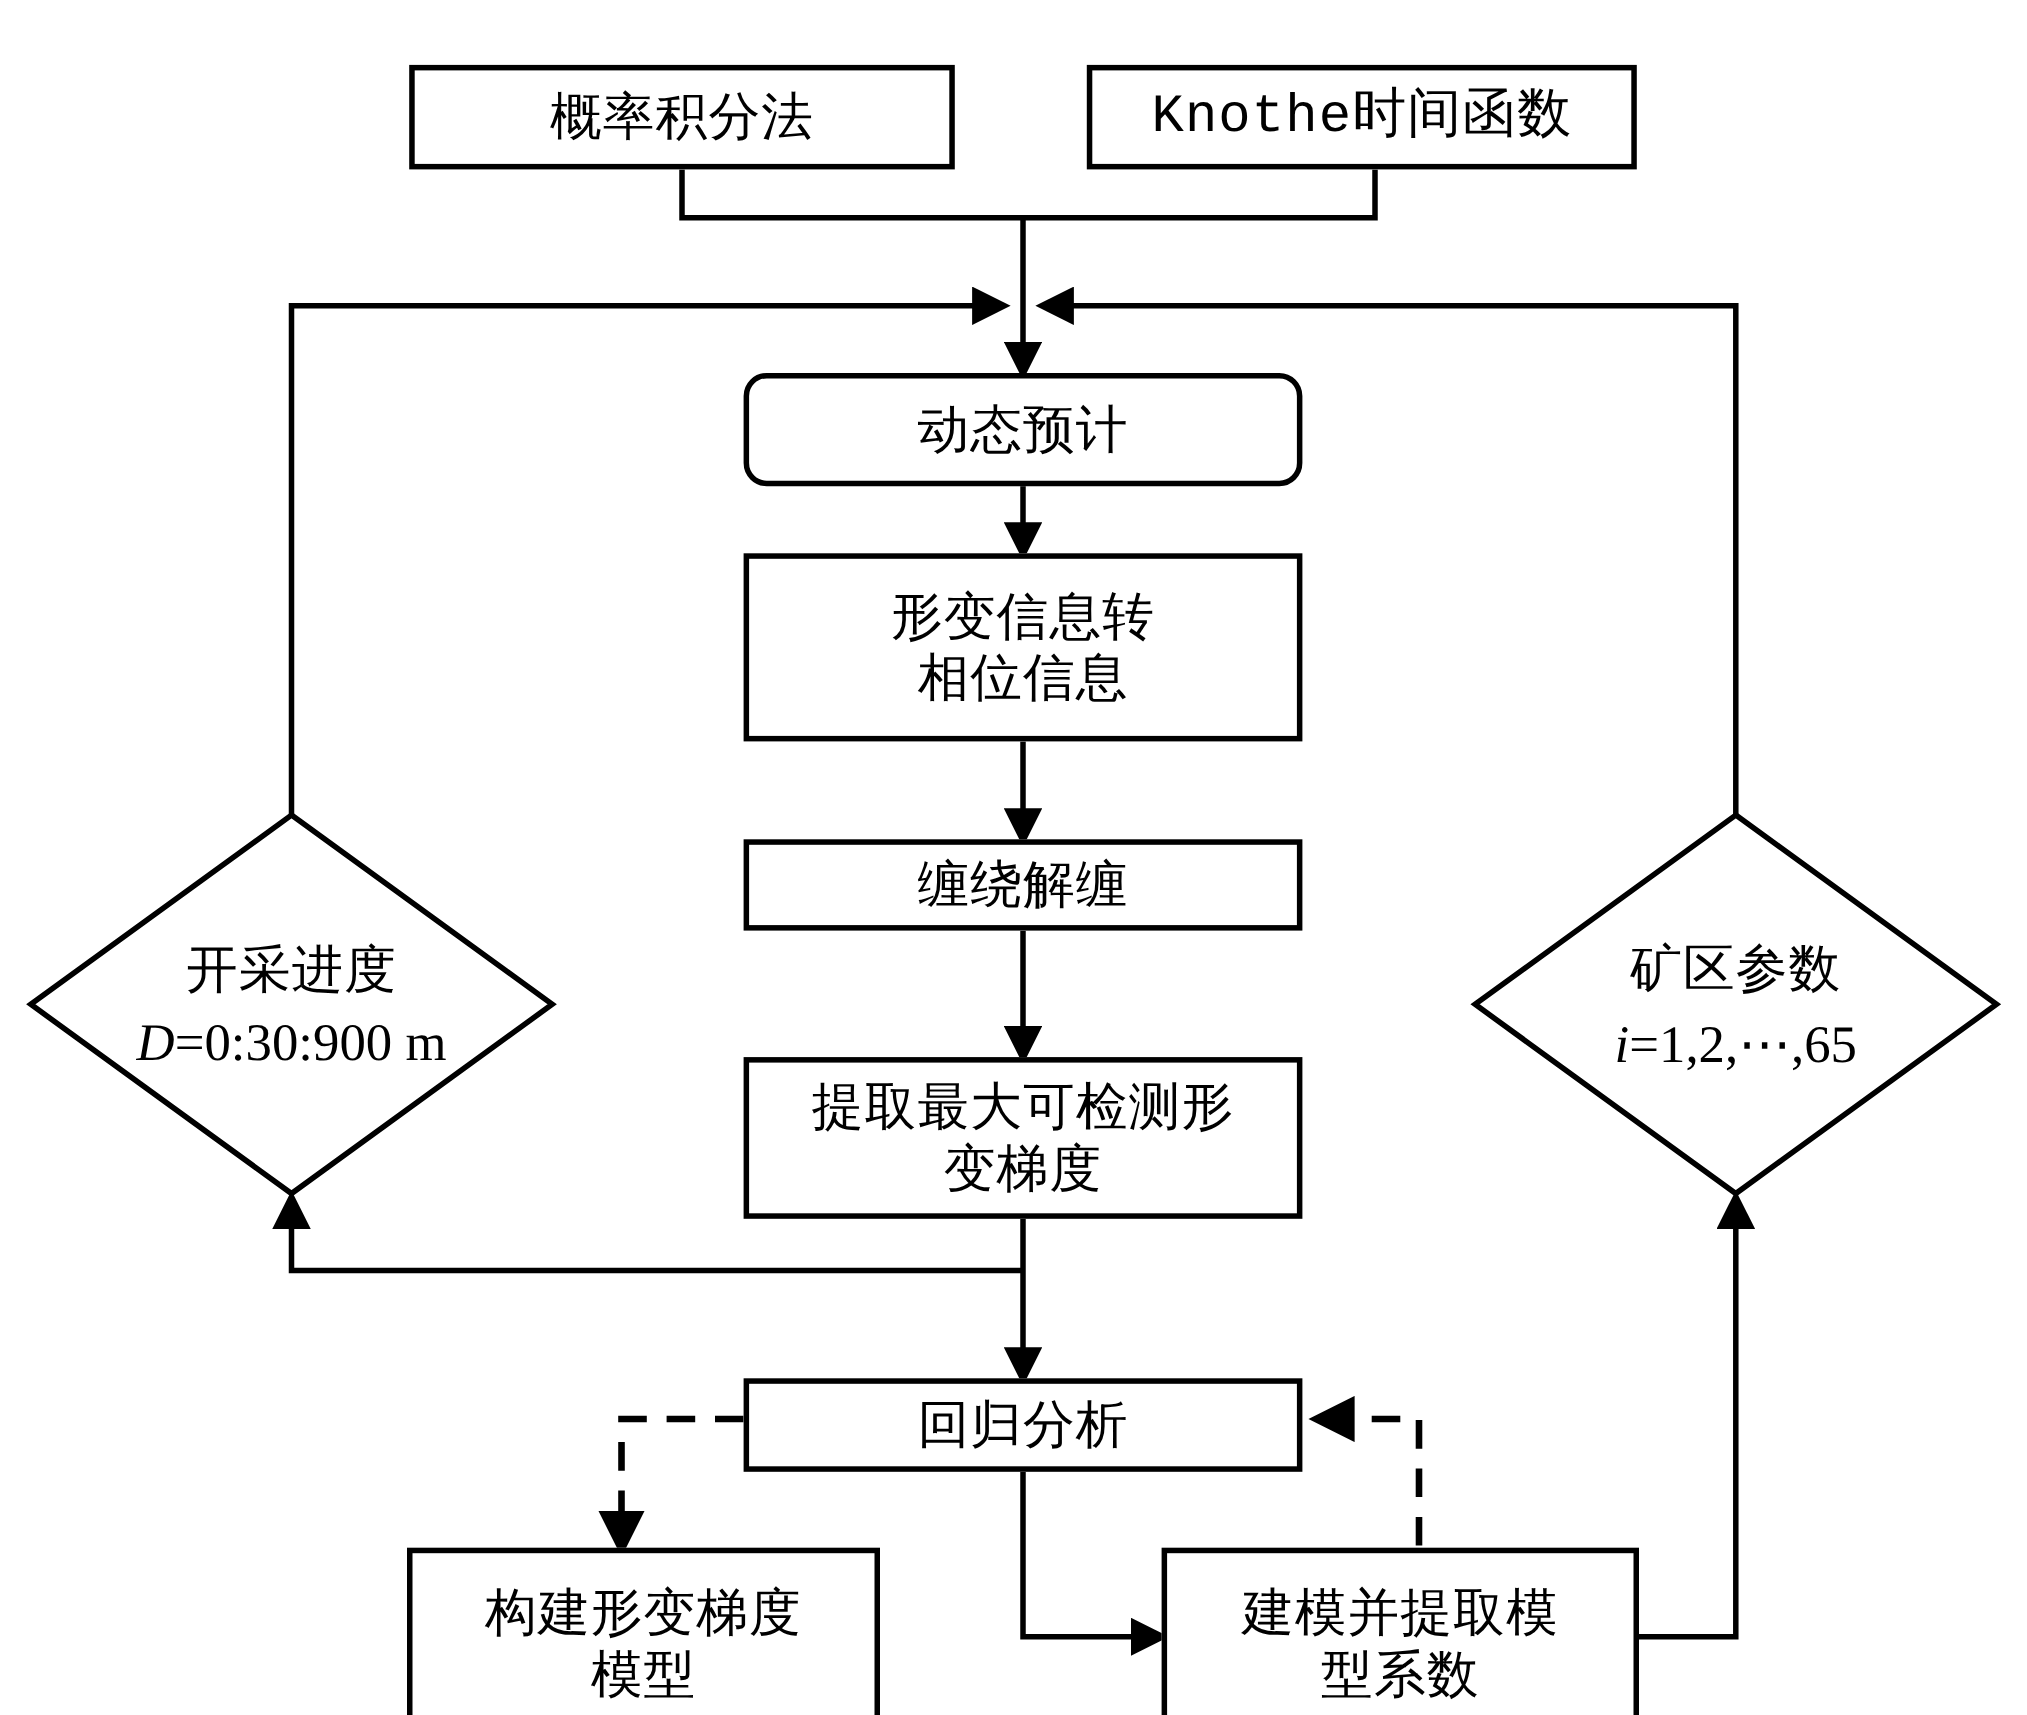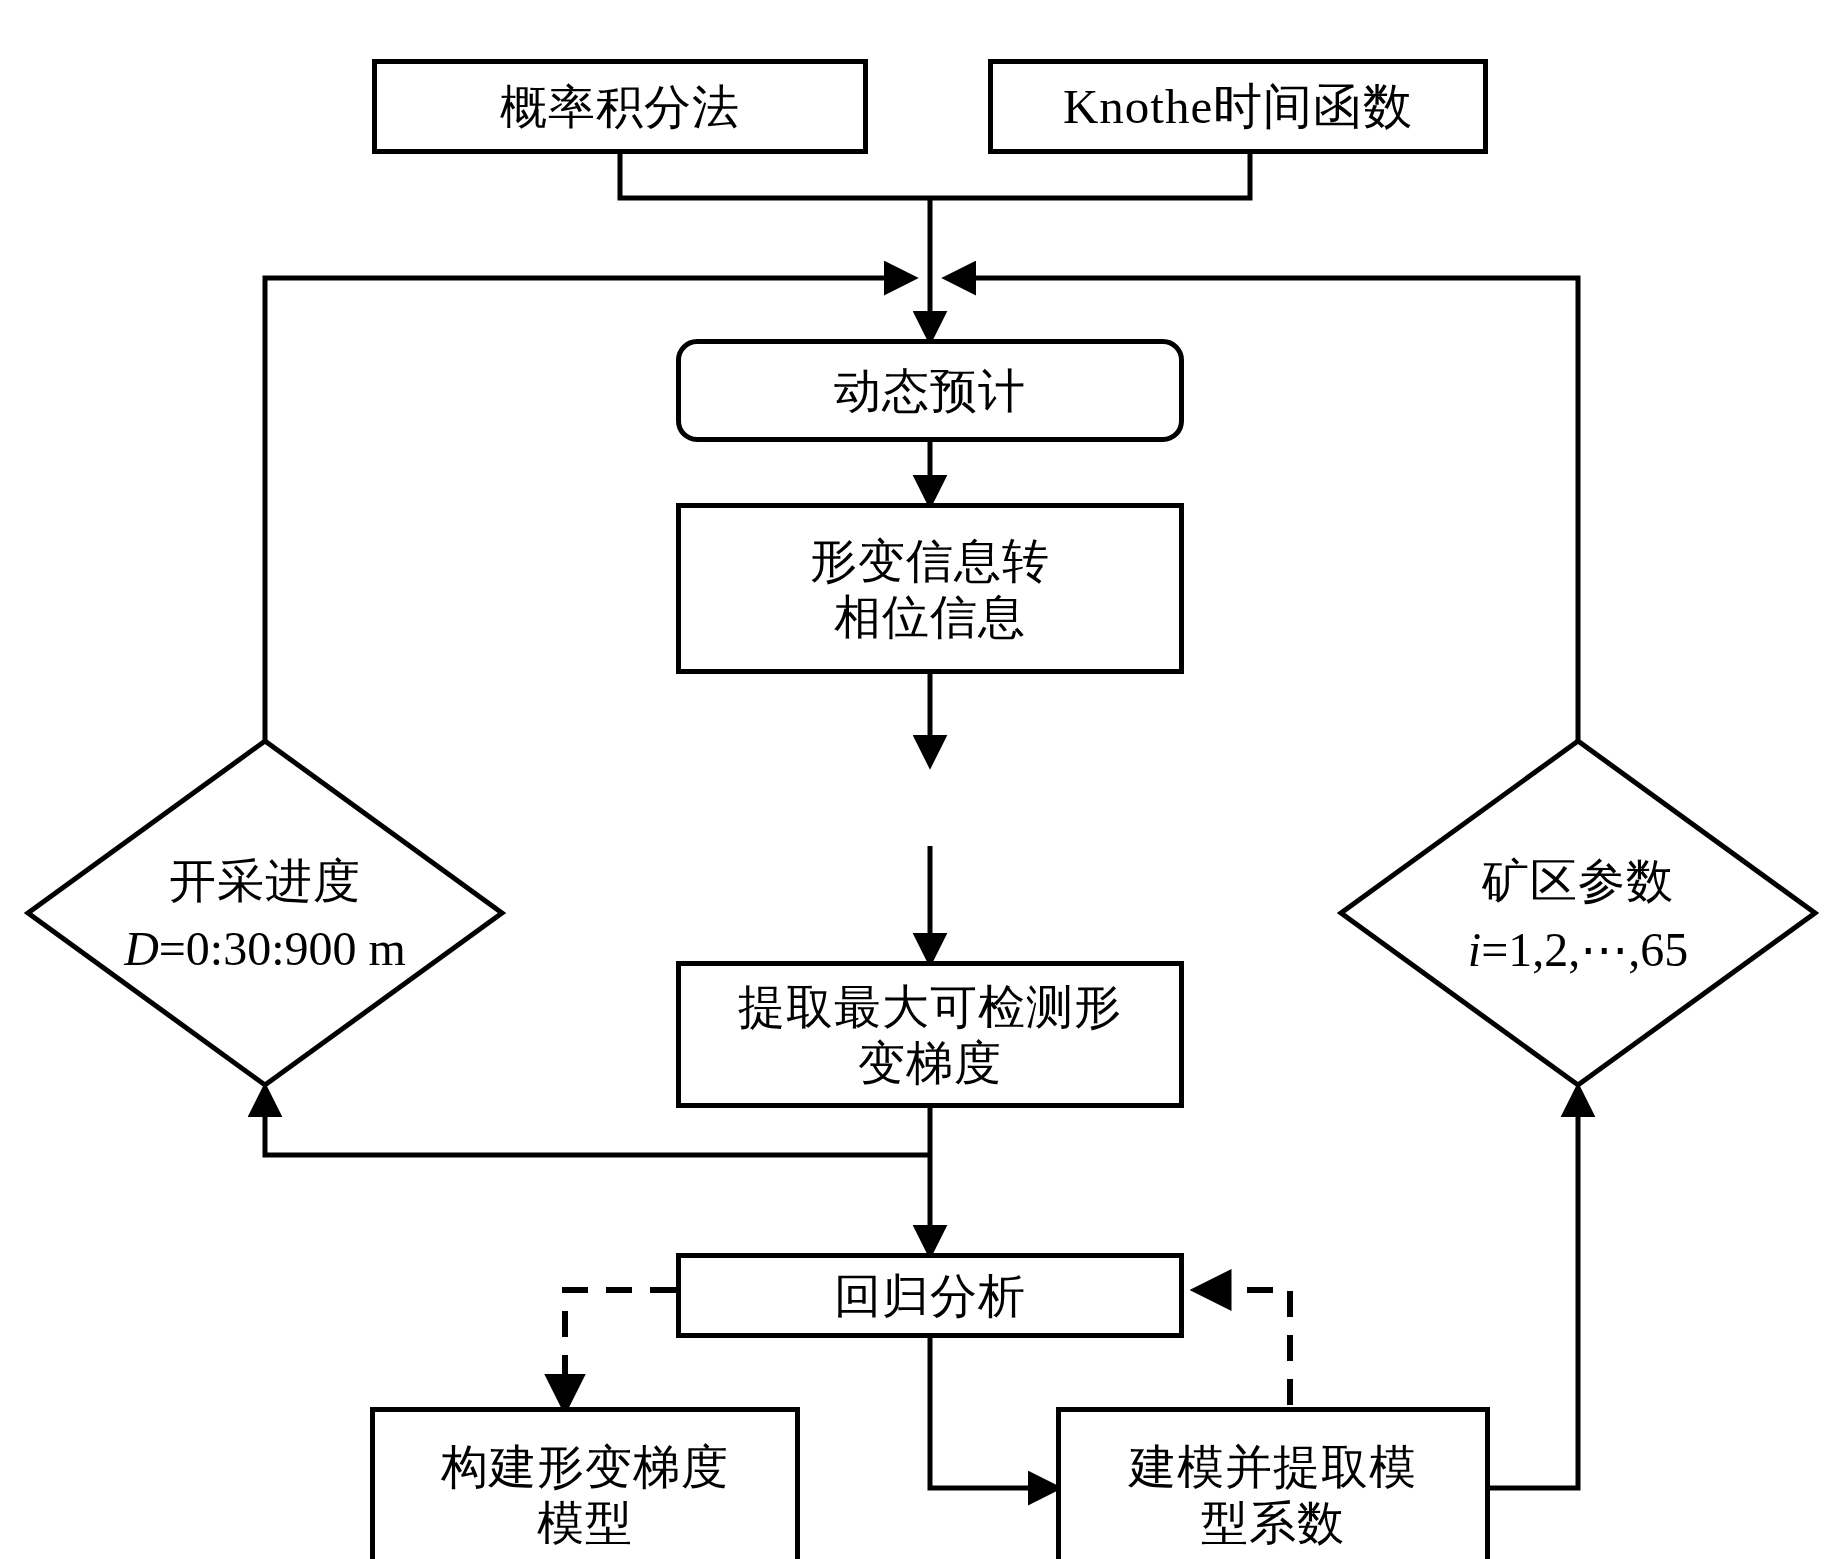--- a/index.html
+++ b/index.html
@@ -37,21 +37,21 @@
   }
   .rect .label {
     font-family: "DejaVu Sans", "Liberation Sans", sans-serif;
     font-size: 47px;
     line-height: 1.18;
     color: #000000;
     white-space: pre-line;
     letter-spacing: 1px;
   }
   .rect.serif .label {
-    font-family: Liberation Serif, serif;
+    font-family: Liberation Mono, monospace;
     font-weight: normal;
     font-size: 49px;
   }
   .diamond-wrap {
     position: absolute;
   }
   .diamond-text {
     position: absolute;
     left: 0;
     top: 0;
@@ -138,20 +138,23 @@
 
   <div class="node rect" style="left:676px; top:306px; width:508px; height:103px;border-radius:21px;">
     <span class="label">动态预计</span>
   </div>
 
   <div class="node rect" style="left:676px; top:470px; width:508px; height:171px;">
     <span class="label">形变信息转
 相位信息</span>
   </div>
 
+  <div class="node rect" style="left:676px; top:730px; width:508px; height:83px;">
+    <span class="label">缠绕解缠</span>
+  </div>
 
   <div class="node rect" style="left:676px; top:928px; width:508px; height:147px;">
     <span class="label">提取最大可检测形
 变梯度</span>
   </div>
 
   <div class="node rect" style="left:676px; top:1220px; width:508px; height:85px;align-items:center;">
     <span class="label">回归分析</span>
   </div>
 

